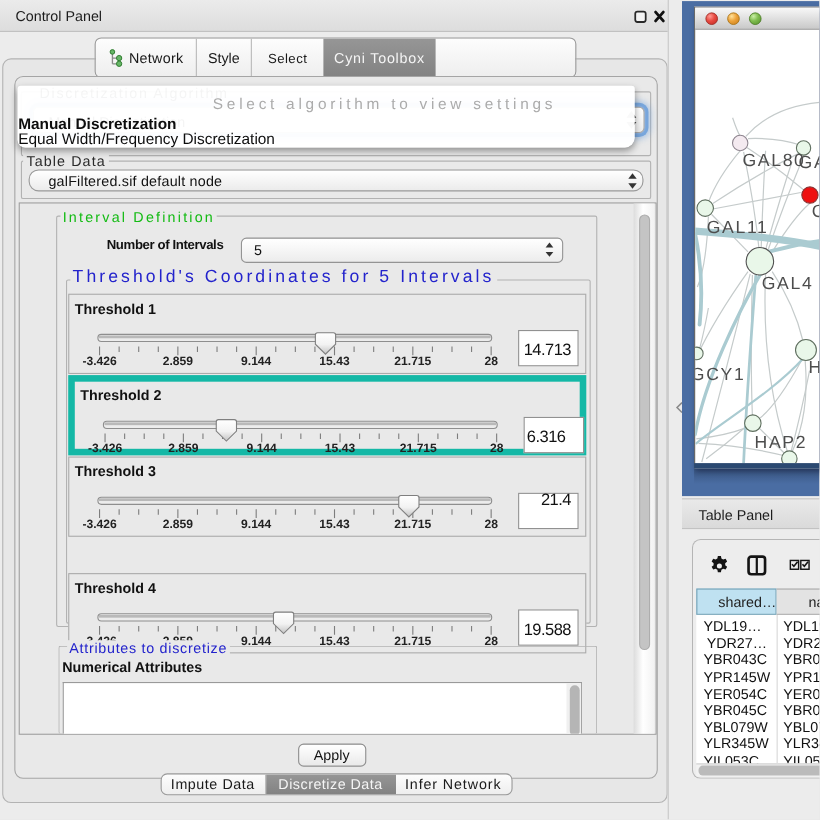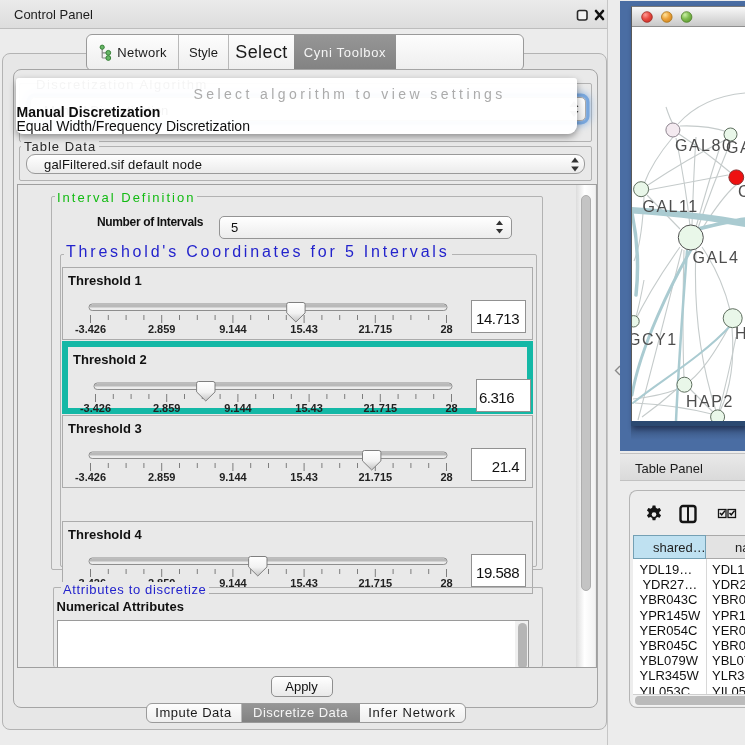--- a/index.html
+++ b/index.html
@@ -20,21 +20,21 @@
 
 <div class="abs" style="left:86px;top:34px;width:438px;height:37px;border:1px solid #9a9a9a;border-radius:6px;overflow:hidden;display:flex;background:linear-gradient(#fdfdfd,#eeeeee);box-shadow:0 1px 0 rgba(255,255,255,.6);">
  <div style="width:92px;border-right:1px solid #b9b9b9;display:flex;align-items:center;justify-content:center;font-size:13px;letter-spacing:0.25px;color:#1a1a1a;">
   <svg width="15" height="17" viewBox="0 0 15 17" style="margin-right:4px;">
     <path d="M4.2 3.5 V14 M4.2 8.8 H9.5 M4.2 14 H9.5" stroke="#8a8a8a" stroke-width="1.2" fill="none"></path>
     <circle cx="4.2" cy="3.2" r="2.1" fill="#67b667" stroke="#2f7b2f" stroke-width="0.9"></circle>
     <circle cx="10.3" cy="8.8" r="2.4" fill="#67b667" stroke="#2f7b2f" stroke-width="0.9"></circle>
     <circle cx="10.3" cy="14" r="2.4" fill="#67b667" stroke="#2f7b2f" stroke-width="0.9"></circle>
   </svg>Network</div>
  <div style="width:50px;border-right:1px solid #b9b9b9;display:flex;align-items:center;justify-content:center;font-size:13px;color:#1a1a1a;">Style</div>
- <div style="width:65px;display:flex;align-items:center;justify-content:center;font-size:18px;letter-spacing:0.4px;color:#1a1a1a;">Select</div>
+ <div style="width:65px;display:flex;align-items:center;justify-content:center;font-size:12px;letter-spacing:0.4px;color:#1a1a1a;">Select</div>
  <div style="width:102px;display:flex;align-items:center;justify-content:center;font-size:13px;letter-spacing:0.7px;color:#f5f5f5;background:linear-gradient(#969696,#828282);">Cyni Toolbox</div>
 </div>
 
 <div class="abs" style="left:12.5px;top:68.5px;width:585px;height:639px;background:#e9e9e9;border:1px solid #a5a5a5;border-radius:8px;"></div>
 
 <div class="abs" style="left:18.5px;top:83px;width:573px;height:59px;border:1px solid #b2b2b2;border-radius:2px;"></div>
 <div class="abs" style="left:30px;top:97px;width:556px;height:24px;background:linear-gradient(#ffffff,#ededed);border:1px solid #a8a8a8;border-radius:5px;box-shadow:0 0 0 1px #86aede,0 0 0 3.5px #78a6dc,0 0 6px 5px rgba(110,160,220,0.55);"></div>
 <svg class="abs" style="left:567px;top:100px;" width="14" height="18" viewBox="0 0 14 18">
  <path d="M7 1 L11.5 7 H2.5 Z" fill="#3c3c3c"></path>
     <path d="M7 17 L2.5 11 H11.5 Z" fill="#3c3c3c"></path>
@@ -189,21 +189,21 @@
       <line x1="383.5" y1="47" x2="383.5" y2="55" stroke="#7d7d7d" stroke-width="1"></line>
   <path d="M 301.5 34.5 h14.4 a2 2 0 0 1 2 2 v8.4 L 308.7 54 L 299.5 44.9 v-8.4 a2 2 0 0 1 2 -2 Z" fill="url(#gr3)" stroke="#7f7f7f" stroke-width="1"></path>
  </svg>
  <div class="txt" style="left:27.5px;top:55px;transform:translateX(-50%);font-size:11px;font-weight:bold;color:#222;">-3.426</div>
     <div class="txt" style="left:98.7px;top:55px;transform:translateX(-50%);font-size:11px;font-weight:bold;color:#222;">2.859</div>
     <div class="txt" style="left:169.9px;top:55px;transform:translateX(-50%);font-size:11px;font-weight:bold;color:#222;">9.144</div>
     <div class="txt" style="left:241.1px;top:55px;transform:translateX(-50%);font-size:11px;font-weight:bold;color:#222;">15.43</div>
     <div class="txt" style="left:312.3px;top:55px;transform:translateX(-50%);font-size:11px;font-weight:bold;color:#222;">21.715</div>
     <div class="txt" style="left:383.5px;top:55px;transform:translateX(-50%);font-size:11px;font-weight:bold;color:#222;">28</div>
  <div class="abs" style="left:408px;top:32px;width:55px;height:33px;background:#ffffff;border:1px solid #919191;"></div>
- <div class="txt" style="right:13px;top:42px;font-size:15px;letter-spacing:-0.5px;color:#111;">21.4</div>
+ <div class="txt" style="right:13px;top:30px;font-size:15px;letter-spacing:-0.5px;color:#111;">21.4</div>
 </div>
 <div class="abs" style="left:62px;top:489px;width:471px;height:73px;background:#e9e9e9;border:1px solid #ababab;margin-top:32px;">
  <div class="txt" style="left:5px;top:5px;font-size:13px;font-weight:bold;color:#111;">Threshold 4</div>
  <svg class="abs" style="left:0;top:0;" width="471" height="73" viewBox="0 0 471 73">
   <defs>
    <linearGradient id="gr4" x1="0" y1="0" x2="0" y2="1">
     <stop offset="0" stop-color="#ffffff"></stop>
           <stop offset="0.55" stop-color="#f2f2f2"></stop>
           <stop offset="1" stop-color="#c3c3c3"></stop>
    </linearGradient>

